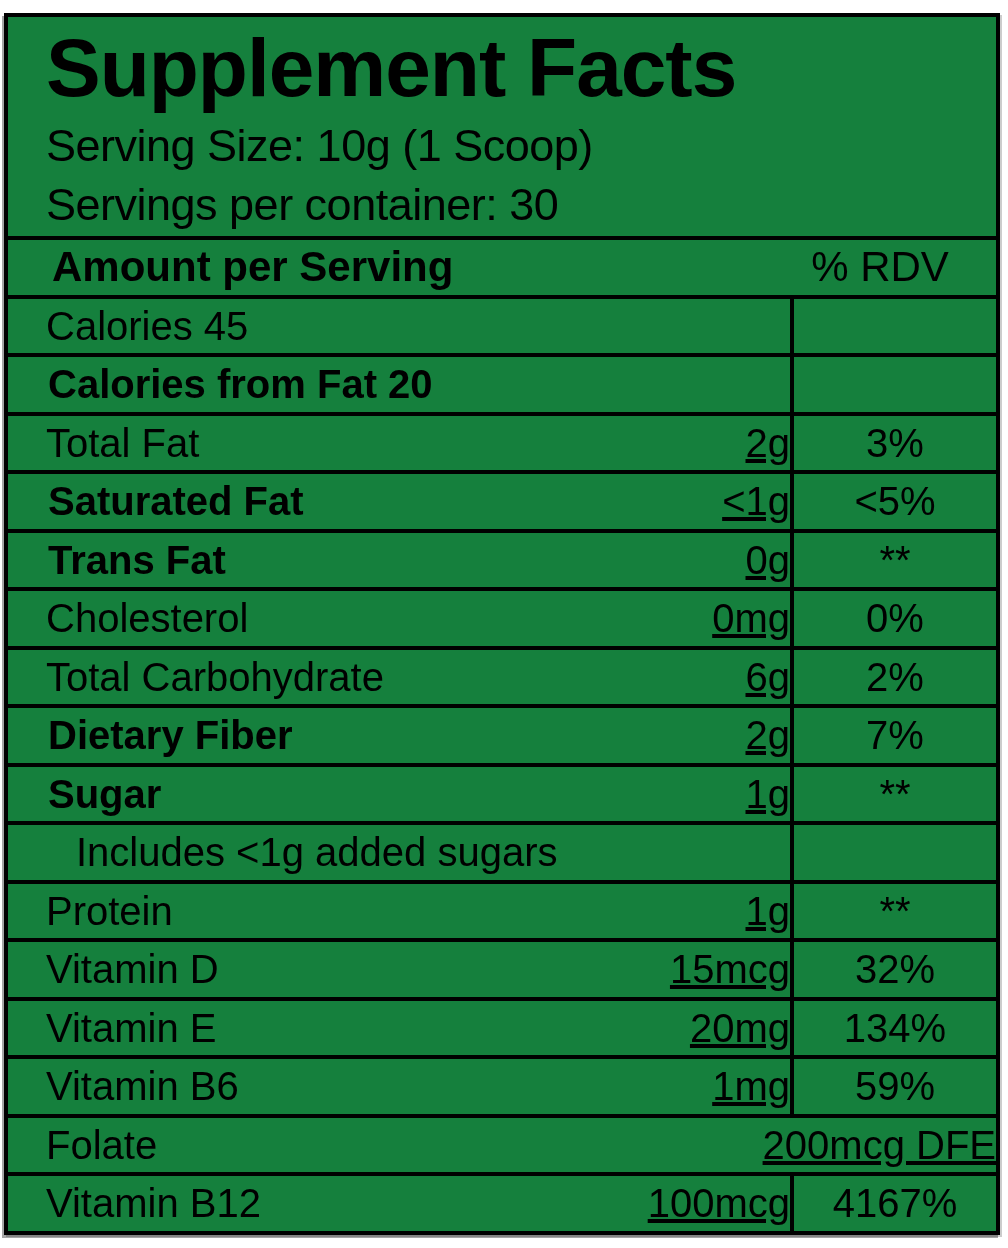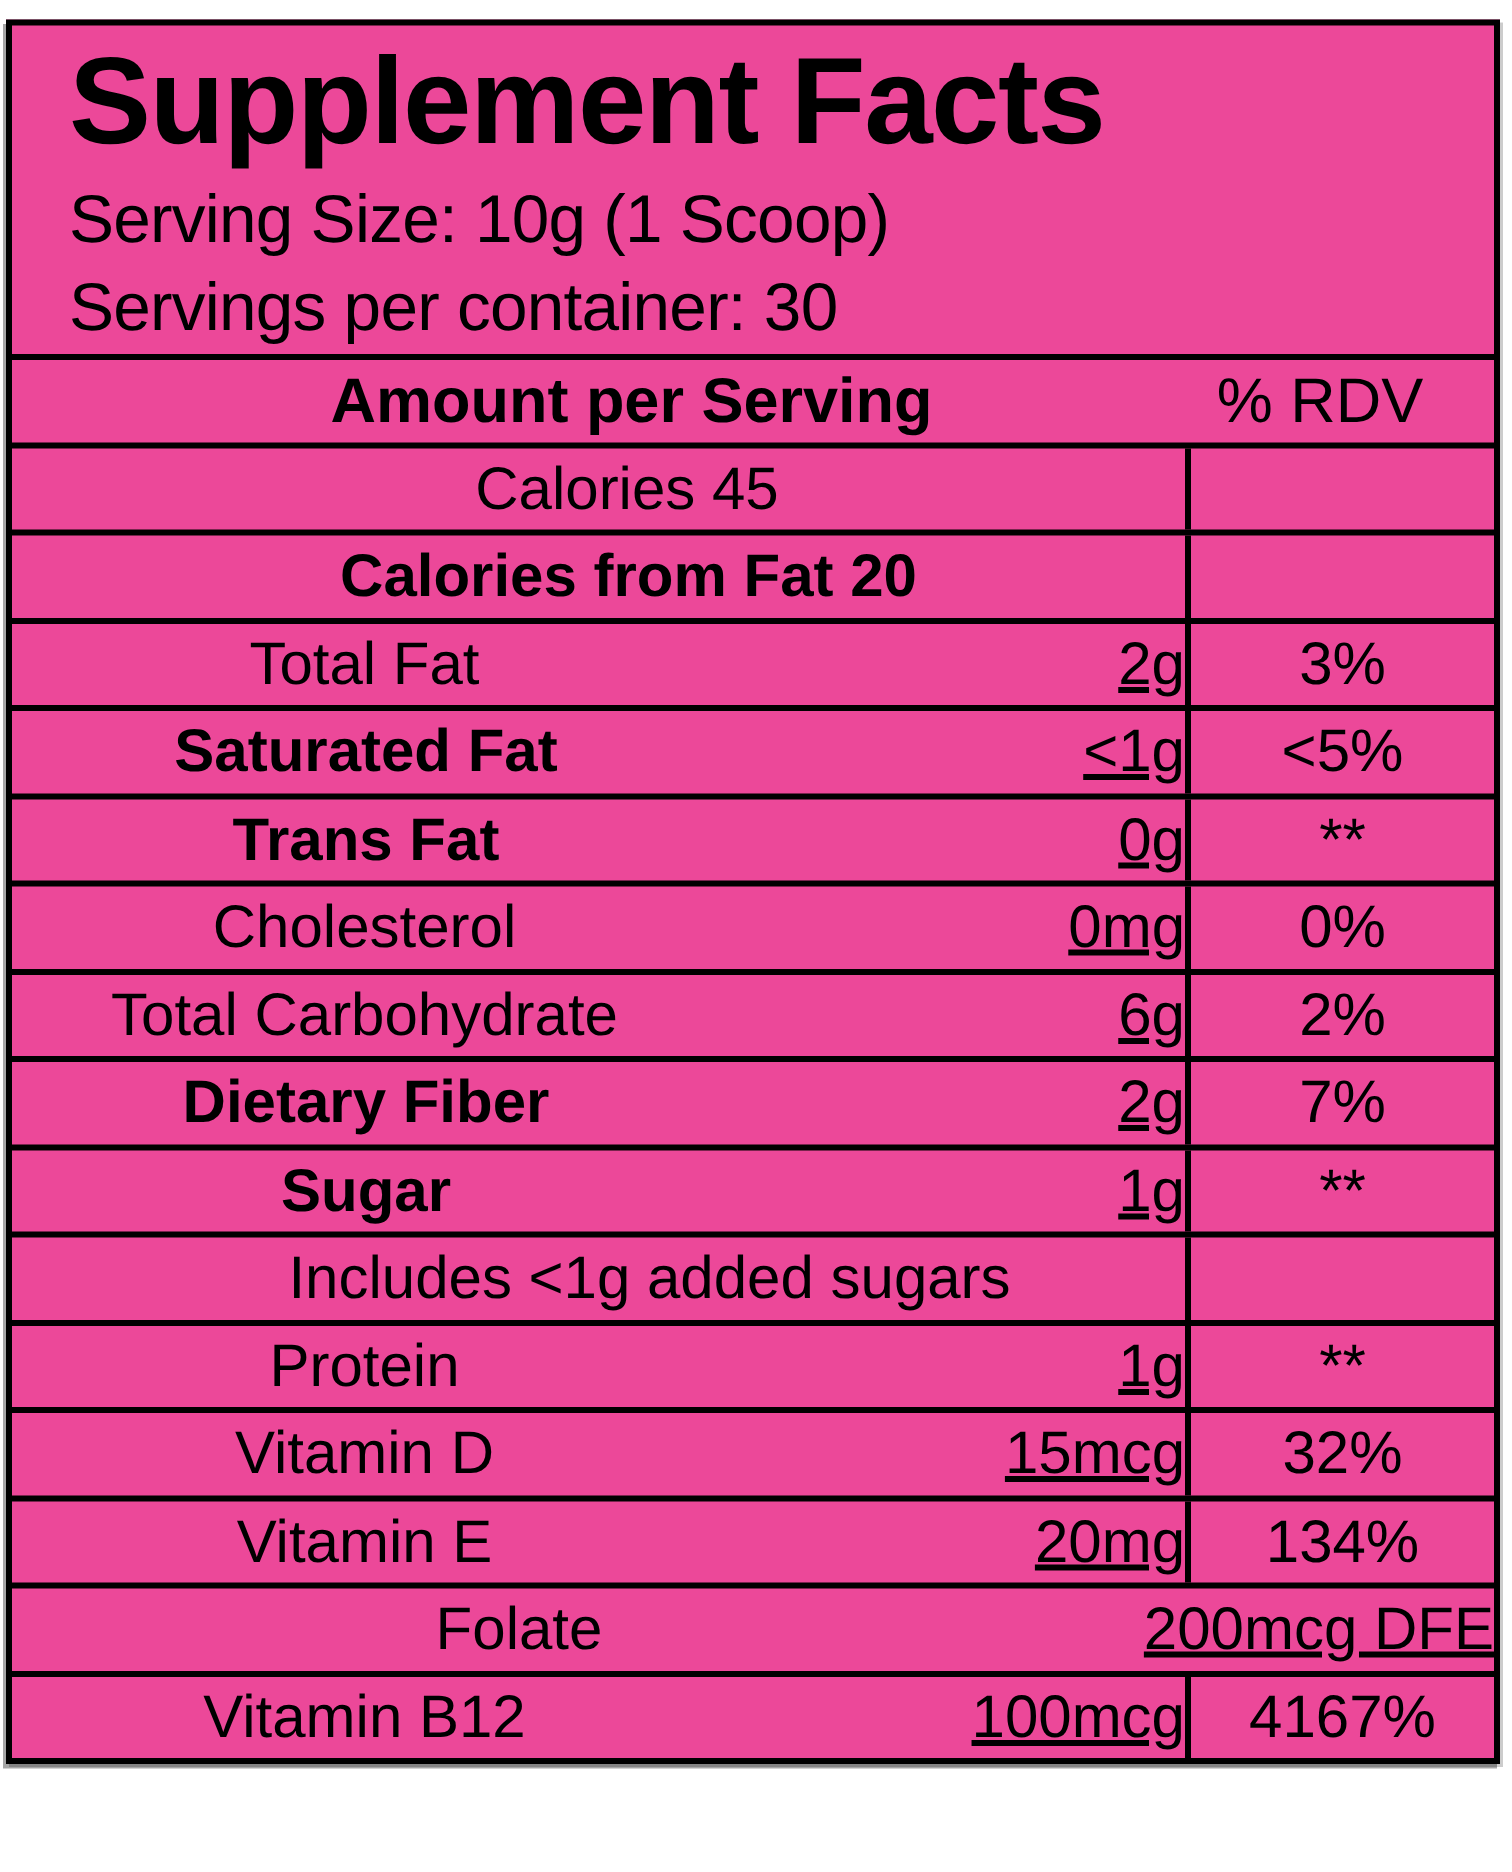--- a/index.html
+++ b/index.html
@@ -16,21 +16,21 @@
     background: #ffffff;
     overflow: hidden;
   }
   .label-box {
     position: absolute;
     left: 4px;
     top: 13px;
     width: 996px;
     box-sizing: border-box;
     border: 4px solid #000000;
-    background: #ec4899;
+    background: #15803d;
     box-shadow: -2px 3px 0 rgba(0,0,0,0.35), 2px 2px 0 rgba(0,0,0,0.2);
   }
   .header-section {
     box-sizing: border-box;
     height: 219px;
     padding: 4px 10px 0 38px;
     overflow: hidden;
   }
   .title {
     font-size: 82px;
@@ -62,21 +62,20 @@
   .data-row {
     height: 58.5px;
     border-top: 4px solid #000000;
     font-size: 40px;
   }
   .cell-name {
     flex: 1;
     white-space: nowrap;
     padding-left: 38px;
     line-height: 1.0;
-    text-align: center;
   }
   .header-row .cell-name {
     font-weight: bold;
     padding-left: 44px;
   }
   .ind1 .cell-name { padding-left: 40px; font-weight: bold; }
   .ind2 .cell-name { padding-left: 68px; }
   .cell-amount {
     width: 350px;
     text-align: right;
@@ -185,20 +184,25 @@
         <div class="cell-amount">15mcg</div>
         <div class="cell-rdv">32%</div>
       </div>
 
       <div class="row data-row">
         <div class="cell-name">Vitamin E</div>
         <div class="cell-amount">20mg</div>
         <div class="cell-rdv">134%</div>
       </div>
 
+      <div class="row data-row">
+        <div class="cell-name">Vitamin B6</div>
+        <div class="cell-amount">1mg</div>
+        <div class="cell-rdv">59%</div>
+      </div>
 
       <div class="row data-row">
         <div class="cell-name">Folate</div>
         <div class="cell-amount">200mcg DFE</div>
       </div>
 
       <div class="row data-row">
         <div class="cell-name">Vitamin B12</div>
         <div class="cell-amount">100mcg</div>
         <div class="cell-rdv">4167%</div>

